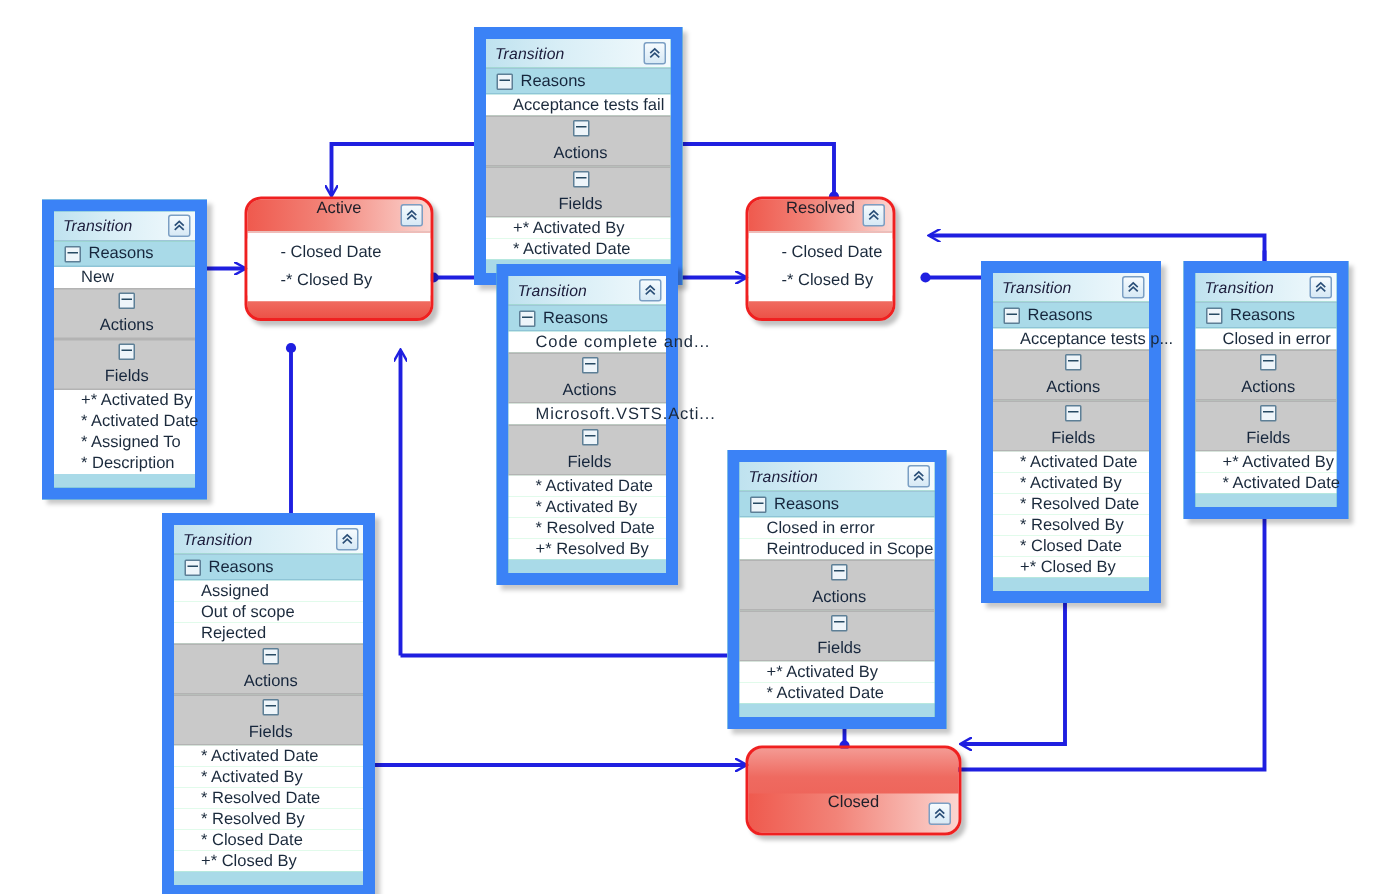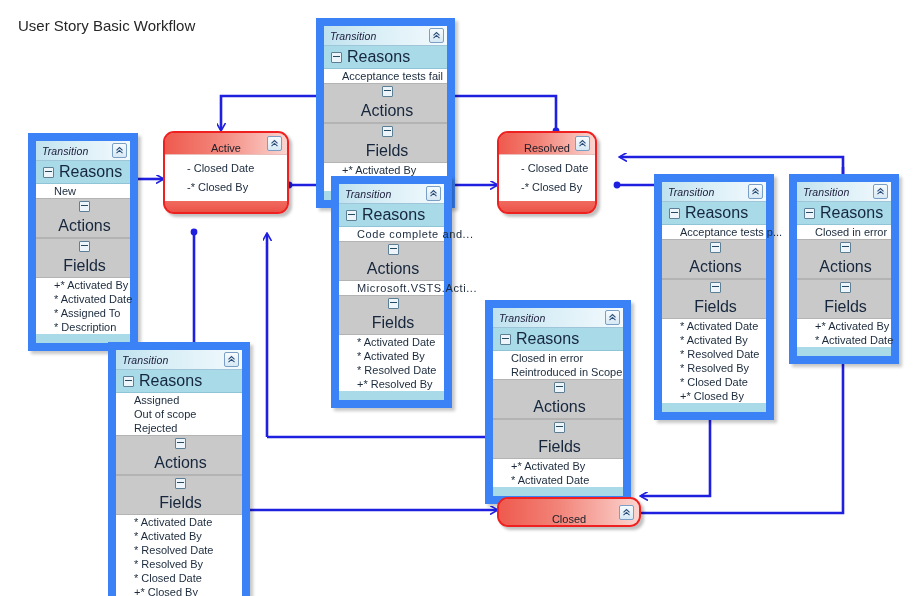--- a/index.html
+++ b/index.html
@@ -42,21 +42,21 @@
   }
   .chev{
     width:13px;height:13px;flex:none;
     border:1px solid #7b9fc4;border-radius:2px;
     background:linear-gradient(to bottom,#f6fbfe,#d7e9f5);
     display:flex;align-items:center;justify-content:center;
   }
   .chev svg{display:block;}
 
   .sect{
-    font-size:16px;color:#16263c;
+    font-size:11px;color:#16263c;
     padding:2px 4px 2px 7px;
     display:flex;align-items:center;gap:5px;
     white-space:nowrap;
   }
   .sect.reasons{background:#a9dae8;border-bottom:1px solid #8ec4d6;}
   .sect.grey{background:#c9c9c9;border-top:1px solid #b3b3b3;border-bottom:1px solid #b3b3b3;flex-direction:column;}
   .exp{
     width:9px;height:9px;flex:none;
     border:1px solid #5d7f96;background:#eef5fa;
     position:relative;border-radius:1px;
@@ -75,37 +75,36 @@
   
   .state{
     position:absolute;box-sizing:border-box;
     border:2.5px solid #ef2020;border-radius:11px;
     background:linear-gradient(to bottom,#f49a93 0%,#ef6a60 34%,#ec5b50 100%);
     box-shadow:3px 3px 3px rgba(0,0,0,.25);
     overflow:hidden;z-index:6;
   }
   .state-hdr{
     height:21px;position:relative;
-    display:flex;align-items:flex-end;justify-content:center;
+    display:flex;align-items:flex-start;justify-content:center;
     background:linear-gradient(to right,#ef5a4e 0%,#f28378 42%,#fbd5d0 100%);
     border-bottom:1px solid #e9bfbb;
   }
   .state-hdr .nm{font-size:11px;color:#20202a;white-space:nowrap;}
   .state-hdr .chev{position:absolute;right:5px;top:3px;}
   .state-body{background:#ffffff;padding:4px 0 4px 0;}
   .state-body .row{padding-left:22px;font-size:11px;line-height:17px;}
   .state-foot{height:11px;background:linear-gradient(to bottom,#f06b60,#ec5247);}
   .state.compact .state-hdr{border-bottom:none;}
 </style>
 </head>
 <body>
 
 <div id="canvas">
 
-  <div class="page-title">User Story Basic Workflow</div>
 
   <svg class="wires" viewBox="0 0 923 596" width="923" height="596">
     <defs>
       <marker id="arw" markerWidth="9" markerHeight="9" refX="7" refY="4.5" orient="auto" markerUnits="userSpaceOnUse">
         <path d="M0,0 L8,4.5 L0,9" fill="none" stroke="#1f1fe0" stroke-width="1.6"></path>
       </marker>
       <marker id="dot" markerWidth="9" markerHeight="9" refX="4.5" refY="4.5" markerUnits="userSpaceOnUse">
         <circle cx="4.5" cy="4.5" r="3.4" fill="#1f1fe0"></circle>
       </marker>
     </defs>
@@ -375,21 +374,21 @@
       </span>
     </div>
     <div class="state-body">
       <div class="row">- Closed Date</div>
       <div class="row">-* Closed By</div>
     </div>
     <div class="state-foot"></div>
   </div>
 
   <div class="state compact" style="left:497px;top:497px;width:144px;">
-    <div class="state-hdr" style="height:26px;">
+    <div class="state-hdr" style="height:26px;margin-top:30px;">
       <span class="nm">Closed</span>
       <span class="chev" style="top:6px;">
         <svg width="9" height="9" viewBox="0 0 9 9">
             <path d="M1.5,4.4 L4.5,1.6 L7.5,4.4 M1.5,7.2 L4.5,4.4 L7.5,7.2" fill="none" stroke="#2b4f78" stroke-width="1.1"></path>
           </svg>
       </span>
     </div>
   </div>
 
 </div>

